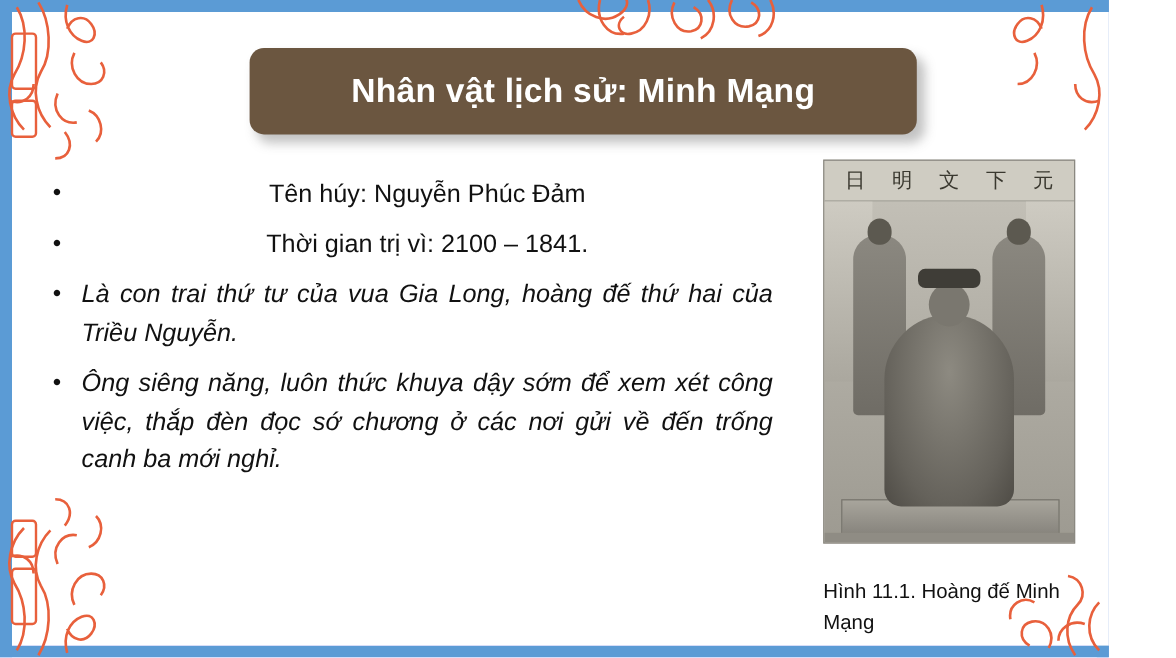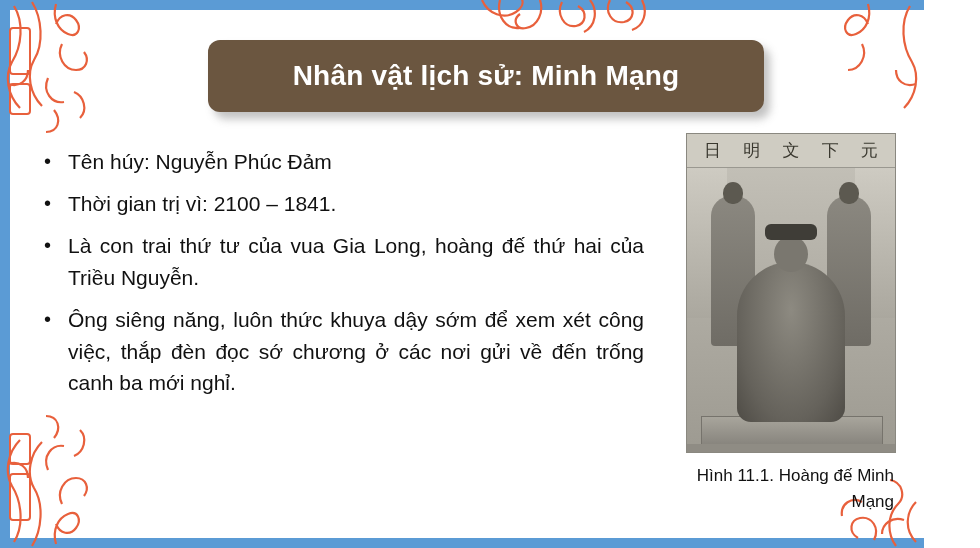--- a/index.html
+++ b/index.html
@@ -110,23 +110,25 @@
     flex: 0 0 24px;
     color: #111111;
     font-size: 20px;
     line-height: 30px;
   }
   .bullet-text {
     color: #111111;
     font-size: 21px;
     line-height: 1.52;
     flex: 1;
+    text-align: center;
   }
   .bullet-text.justified {
     text-align: justify;
+    font-style: italic;
   }
 
   
   #picture-block {
     position: absolute;
     left: 686px;
     top: 133px;
     width: 208px;
   }
   #picture-frame {
@@ -236,22 +238,22 @@
   }
   #pic-floor {
     position: absolute;
     left: 0; bottom: 0;
     width: 100%;
     height: 8px;
     background: #8f8c84;
   }
 
   #caption {
-    margin-top: 10px;
-    text-align: right;
+    margin-top: 27px;
+    text-align: left;
     color: #111111;
     font-size: 17px;
     line-height: 1.5;
   }
   #caption-line2 {
     display: block;
   }
 </style>
 </head>
 <body>

